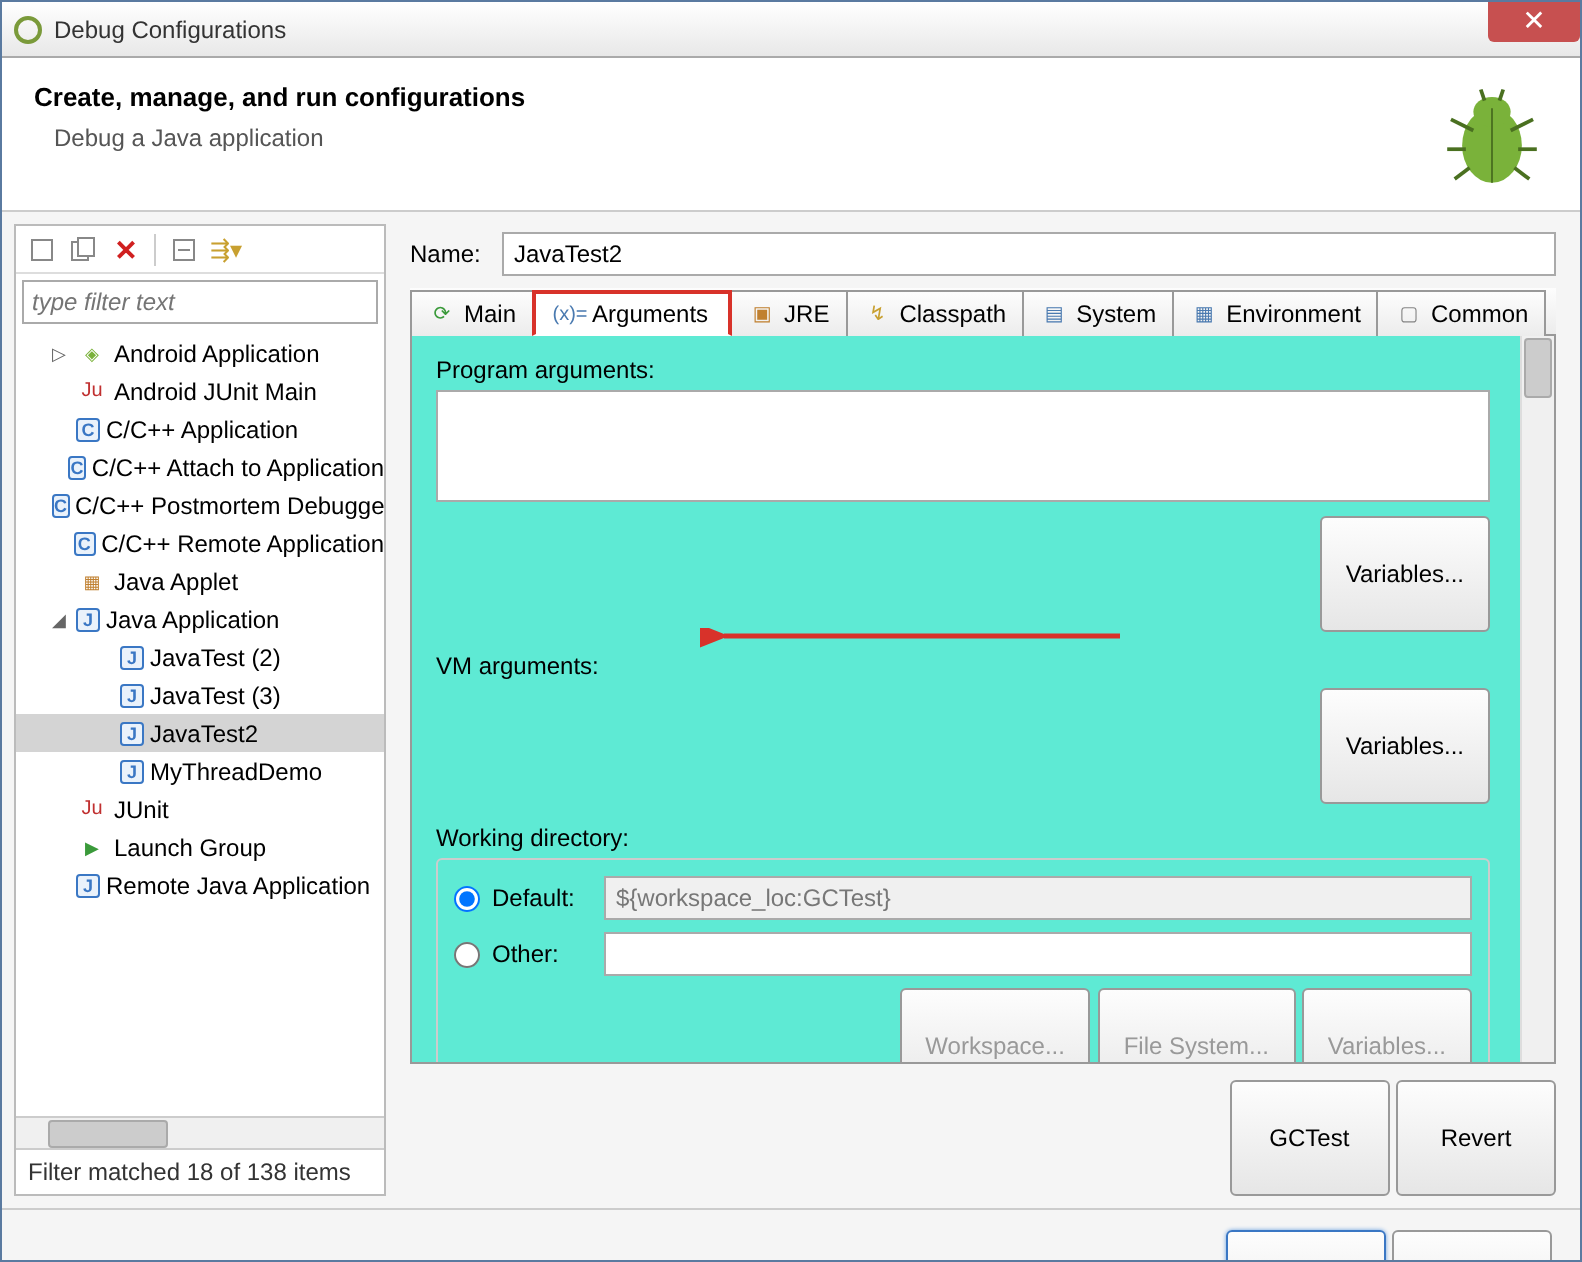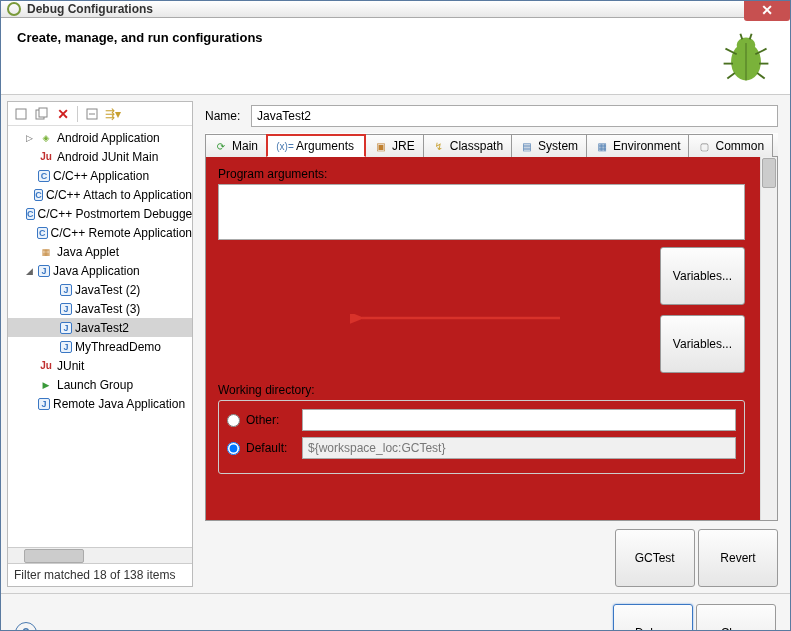--- a/index.html
+++ b/index.html
@@ -1,18 +1,18 @@
 <!DOCTYPE html>
 <html><head>
   <meta charset="utf-8">
   <style>
     * { box-sizing: border-box; margin: 0; padding: 0; font-family: "Segoe UI", Tahoma, sans-serif; font-size: 12px; }
     body { background: #f0f0f0; width: 791px; height: 631px; overflow: hidden; border: 1px solid #5a7aa0; }
     
-    .titlebar { height: 17px; background: linear-gradient(#fff, #e8e8e8); display: flex; align-items: center; padding: 0 6px; border-bottom: 1px solid #aaa; position: relative; font-weight: bold; }
+    .titlebar { height: 28px; background: linear-gradient(#fff, #e8e8e8); display: flex; align-items: center; padding: 0 6px; border-bottom: 1px solid #aaa; position: relative; }
     .titlebar .ticon { width: 14px; height: 14px; border: 2px solid #7a9a3a; border-radius: 50%; margin-right: 6px; }
     .titlebar .ttext { color: #333; }
     .closebtn { position: absolute; right: 0; top: 0; width: 46px; height: 20px; background: #c75050; color: #fff; text-align: center; line-height: 18px; font-size: 14px; border-bottom-left-radius: 3px; border-bottom-right-radius: 3px; }
     
     .header { padding: 12px 16px 8px 16px; background: #fff; border-bottom: 1px solid #ccc; display: flex; justify-content: space-between; gap: 28px; }
     .header h1 { font-size: 13px; font-weight: bold; margin-bottom: 6px; }
     .header .sub { color: #555; margin-left: 10px; }
     .bug { width: 56px; height: 56px; position: relative; }
     .bug svg { width: 56px; height: 56px; }
     
@@ -26,37 +26,37 @@
     .filter input { width: 100%; padding: 3px 4px; border: 1px solid #aaa; color: #888; font-style: italic; }
     .tree { flex: 1; overflow: hidden; padding: 2px 0; }
     .tree .item { display: flex; align-items: center; height: 19px; padding-left: 6px; white-space: nowrap; cursor: default; }
     .tree .item.l1 { padding-left: 18px; }
     .tree .item.l2 { padding-left: 40px; }
     .tree .item.sel { background: #d4d4d4; }
     .tree .exp { width: 12px; color: #666; font-size: 9px; }
     .tree .ico { width: 16px; height: 14px; margin-right: 3px; display: inline-flex; align-items: center; justify-content: center; font-size: 9px; }
     .tree .ico.c { border: 1px solid #3a77c4; color: #3a77c4; background: #eaf2fb; width: 12px; height: 12px; border-radius: 2px; font-weight: bold; }
     .tree .ico.j { border: 1px solid #3a77c4; color: #3a77c4; background: #eaf2fb; width: 12px; height: 12px; border-radius: 2px; font-weight: bold; }
-    .tree .ico.ju { color: #c03030; font-weight: bold; font-size: 10px; text-align: center; }
+    .tree .ico.ju { color: #c03030; font-weight: normal; font-size: 10px; text-align: center; }
     .tree .ico.grn { color: #3a9a3a; }
     .hscroll { height: 16px; border-top: 1px solid #ccc; background: #f0f0f0; position: relative; }
     .hscroll .thumb { position: absolute; left: 16px; width: 60px; height: 14px; top: 1px; background: #ccc; border: 1px solid #aaa; border-radius: 2px; }
     .filtcount { padding: 4px 6px; border-top: 1px solid #ccc; color: #333; }
     
     .right { flex: 1; padding: 10px 12px 6px 12px; display: flex; flex-direction: column; }
     .namerow { display: flex; align-items: center; margin-bottom: 6px; }
     .namerow label { width: 46px; }
     .namerow input { flex: 1; padding: 3px 5px; border: 1px solid #aaa; background: #fff; }
     
     .tabs { display: flex; border-bottom: 1px solid #999; background: linear-gradient(#fdfdfd,#ececec); }
     .tab { padding: 4px 8px; border: 1px solid #999; border-bottom: none; margin-right: -1px; background: linear-gradient(#fdfdfd,#ececec); display: flex; align-items: center; gap: 4px; cursor: pointer; position: relative; top: 1px; }
     .tab.active { background: #fff; border: 2.5px solid #d8322a; border-bottom: 1px solid #fff; z-index: 2; padding: 3px 10px; }
     .tab .ti { width: 14px; height: 14px; display: inline-flex; align-items: center; justify-content: center; font-size: 10px; }
     
-    .tabcontent { flex: 1; border: 1px solid #999; border-top: none; background: #b91c1c; padding: 10px 12px; overflow: hidden; position: relative; }
+    .tabcontent { flex: 1; border: 1px solid #999; border-top: none; background: #5eead4; padding: 10px 12px; overflow: hidden; position: relative; }
     .grp { margin-bottom: 10px; }
     .grp label { display: block; margin-bottom: 3px; }
     .ta { width: 100%; height: 56px; border: 1px solid #aaa; resize: none; padding: 3px; font-family: inherit; }
     .ta.vm { height: 44px; }
     .rightbtns { text-align: right; margin-top: 4px; }
     .btn { padding: 21px 12px; border: 1px solid #999; background: linear-gradient(#fdfdfd,#e6e6e6); border-radius: 3px; cursor: pointer; min-width: 80px; }
     .btn.dis { color: #999; }
     .btn.primary { border-color: #3a77c4; box-shadow: 0 0 2px #6aa0e0; }
     
     .wd { border: 1px solid #ccc; padding: 8px; border-radius: 3px; }
@@ -78,20 +78,21 @@
 
 <div class="titlebar">
   <span class="ticon"></span>
   <span class="ttext">Debug Configurations</span>
   <div class="closebtn">✕</div>
 </div>
 
 <div class="header">
   <div>
     <h1>Create, manage, and run configurations</h1>
+    <div class="sub">Debug a Java application</div>
   </div>
   <div class="bug">
     <svg viewBox="0 0 60 60">
         <ellipse cx="30" cy="34" rx="16" ry="20" fill="#7ab23a"></ellipse>
         <ellipse cx="30" cy="16" rx="10" ry="8" fill="#7ab23a"></ellipse>
         <line x1="30" y1="14" x2="30" y2="54" stroke="#4a7020" stroke-width="1"></line>
         <line x1="8" y1="20" x2="20" y2="26" stroke="#4a7020" stroke-width="2"></line>
         <line x1="52" y1="20" x2="40" y2="26" stroke="#4a7020" stroke-width="2"></line>
         <line x1="6" y1="36" x2="16" y2="36" stroke="#4a7020" stroke-width="2"></line>
         <line x1="54" y1="36" x2="44" y2="36" stroke="#4a7020" stroke-width="2"></line>
@@ -120,20 +121,23 @@
       <span class="tb" style="color:#d02020;font-weight:bold;font-size:14px;">✕</span>
       <span class="sep"></span>
       <span class="tb">
           <svg width="14" height="14">
             <rect x="2" y="2" width="10" height="10" fill="none" stroke="#888"></rect>
             <line x1="4" y1="7" x2="10" y2="7" stroke="#888"></line>
           </svg>
         </span>
       <span class="tb" style="color:#c8a030;">⇶▾</span>
     </div>
+    <div class="filter">
+      <input type="text" placeholder="type filter text" style="">
+    </div>
     <div class="tree" id="tree">
         <div class="item l1">
           <span class="exp">▷</span>
           <span class="ico" style="color:#7ab23a;">◈</span>
           <span>Android Application</span>
         </div>
         <div class="item l1">
           <span class="exp"></span>
           <span class="ico ju">Ju</span>
           <span>Android JUnit Main</span>
@@ -249,34 +253,40 @@
       <div class="vscroll-stub">
           <div class="th"></div>
         </div>
       <div style="margin-right:20px;">
       <div class="grp">
         <label>Program arguments:</label>
         <textarea class="ta" style=""></textarea>
         <div class="rightbtns"><button class="btn">Variables...</button></div>
       </div>
       <div class="grp">
+        <label>VM arguments:</label>
         <div class="rightbtns"><button class="btn">Variables...</button></div>
       </div>
       <div class="grp">
         <label>Working directory:</label>
         <div class="wd">
+          <div class="radio">
+            <input type="radio" name="wd" checked="" style="">
+            <span style="width:50px;">Default:</span>
+            <input type="text" class="ro" readonly="" value="${workspace_loc:GCTest}" style="">
+          </div>
           <div class="radio">
             <input type="radio" name="wd" style="">
             <span style="width:50px;">Other:</span>
             <input type="text" style="">
           </div>
-          <div class="radio">
-            <input type="radio" name="wd" checked="" style="">
-            <span style="width:50px;">Default:</span>
-            <input type="text" class="ro" readonly="" value="${workspace_loc:GCTest}" style="">
+          <div class="brow">
+            <button class="btn dis">Workspace...</button>
+            <button class="btn dis">File System...</button>
+            <button class="btn dis">Variables...</button>
           </div>
         </div>
       </div>
       </div>
     </div>
     <div class="actbar">
       <button class="btn">GCTest</button>
       <button class="btn">Revert</button>
     </div>
   </div>

